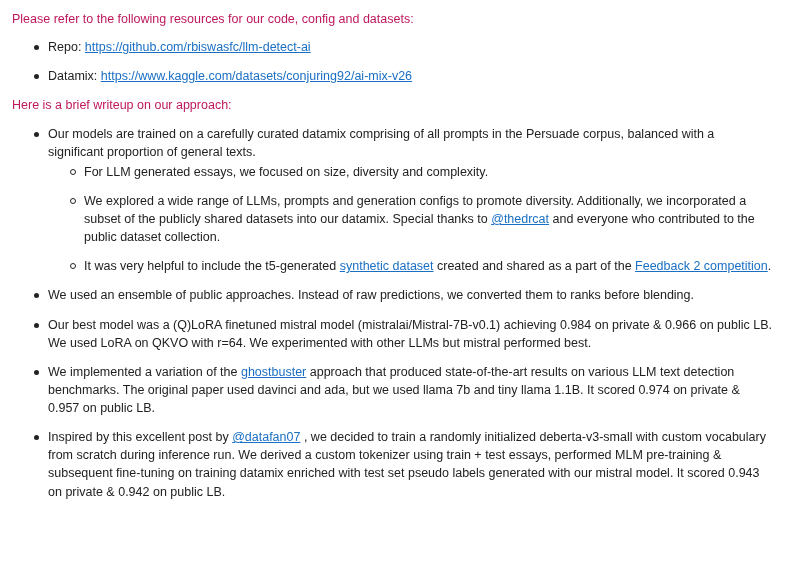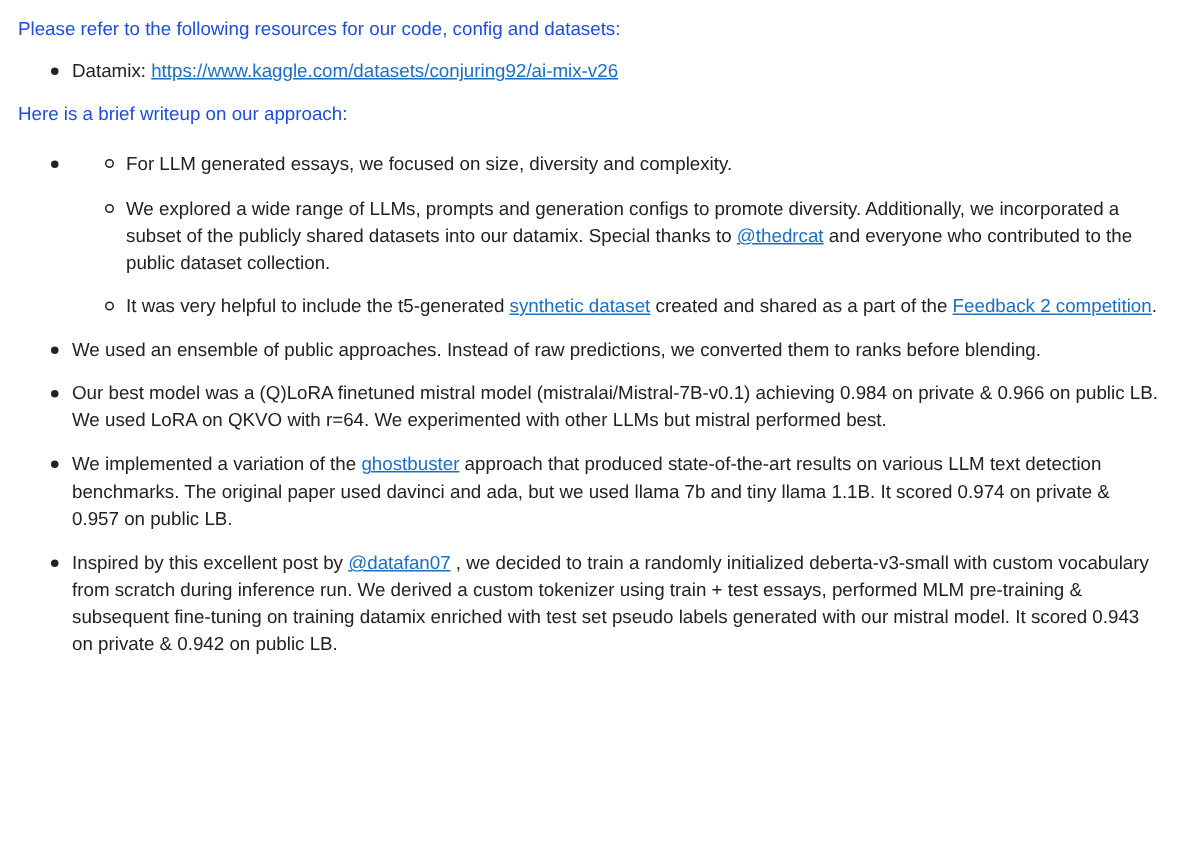--- a/index.html
+++ b/index.html
@@ -16,21 +16,21 @@
     line-height: 1.45;
     overflow: hidden;
   }
   .page {
     padding: 4px 28px 0 12px;
     box-sizing: border-box;
   }
   p.para {
     margin: 6px 0 10px 0;
     font-size: 12.5px;
-    color: #1d4ed8;
+    color: #be185d;
   }
   ul.lvl1 {
     list-style: none;
     margin: 0 0 6px 0;
     padding: 0 0 0 22px;
   }
   ul.lvl1 > li {
     position: relative;
     margin: 0 0 11px 0;
     padding-left: 14px;
@@ -42,21 +42,21 @@
     position: absolute;
     left: 0;
     top: 7px;
     width: 5px;
     height: 5px;
     border-radius: 50%;
     background: #222222;
   }
   ul.lvl2 {
     list-style: none;
-    margin: 15px 0 0 0;
+    margin: 2px 0 0 0;
     padding: 0 0 0 22px;
   }
   ul.lvl2 > li {
     position: relative;
     margin: 0 0 11px 0;
     padding-left: 14px;
     font-size: 12.5px;
     color: #222222;
   }
   ul.lvl2 > li::before {
@@ -82,28 +82,32 @@
 </style>
 </head>
 <body>
 
 <div class="page">
 
   <p class="para">Please refer to the following resources for our code, config and datasets:</p>
 
   <ul class="lvl1 resources">
     <li>
+      <span>Repo: </span><a class="link">https://github.com/rbiswasfc/llm-detect-ai</a>
+    </li>
+    <li>
       <span>Datamix: </span><a class="link">https://www.kaggle.com/datasets/conjuring92/ai-mix-v26</a>
     </li>
   </ul>
 
   <p class="para">Here is a brief writeup on our approach:</p>
 
   <ul class="lvl1">
     <li>
+      <span>Our models are trained on a carefully curated datamix comprising of all prompts in the Persuade corpus, balanced with a significant proportion of general texts.</span>
       <ul class="lvl2">
         <li>
           <span>For LLM generated essays, we focused on size, diversity and complexity.</span>
         </li>
         <li>
           <span>We explored a wide range of LLMs, prompts and generation configs to promote diversity. Additionally, we incorporated a subset of the publicly shared datasets into our datamix. Special thanks to </span><a class="link">@thedrcat</a><span> and everyone who contributed to the public dataset collection.</span>
         </li>
         <li>
           <span>It was very helpful to include the t5-generated </span><a class="link">synthetic dataset</a><span> created and shared as a part of the </span><a class="link">Feedback 2 competition</a><span>.</span>
         </li>

